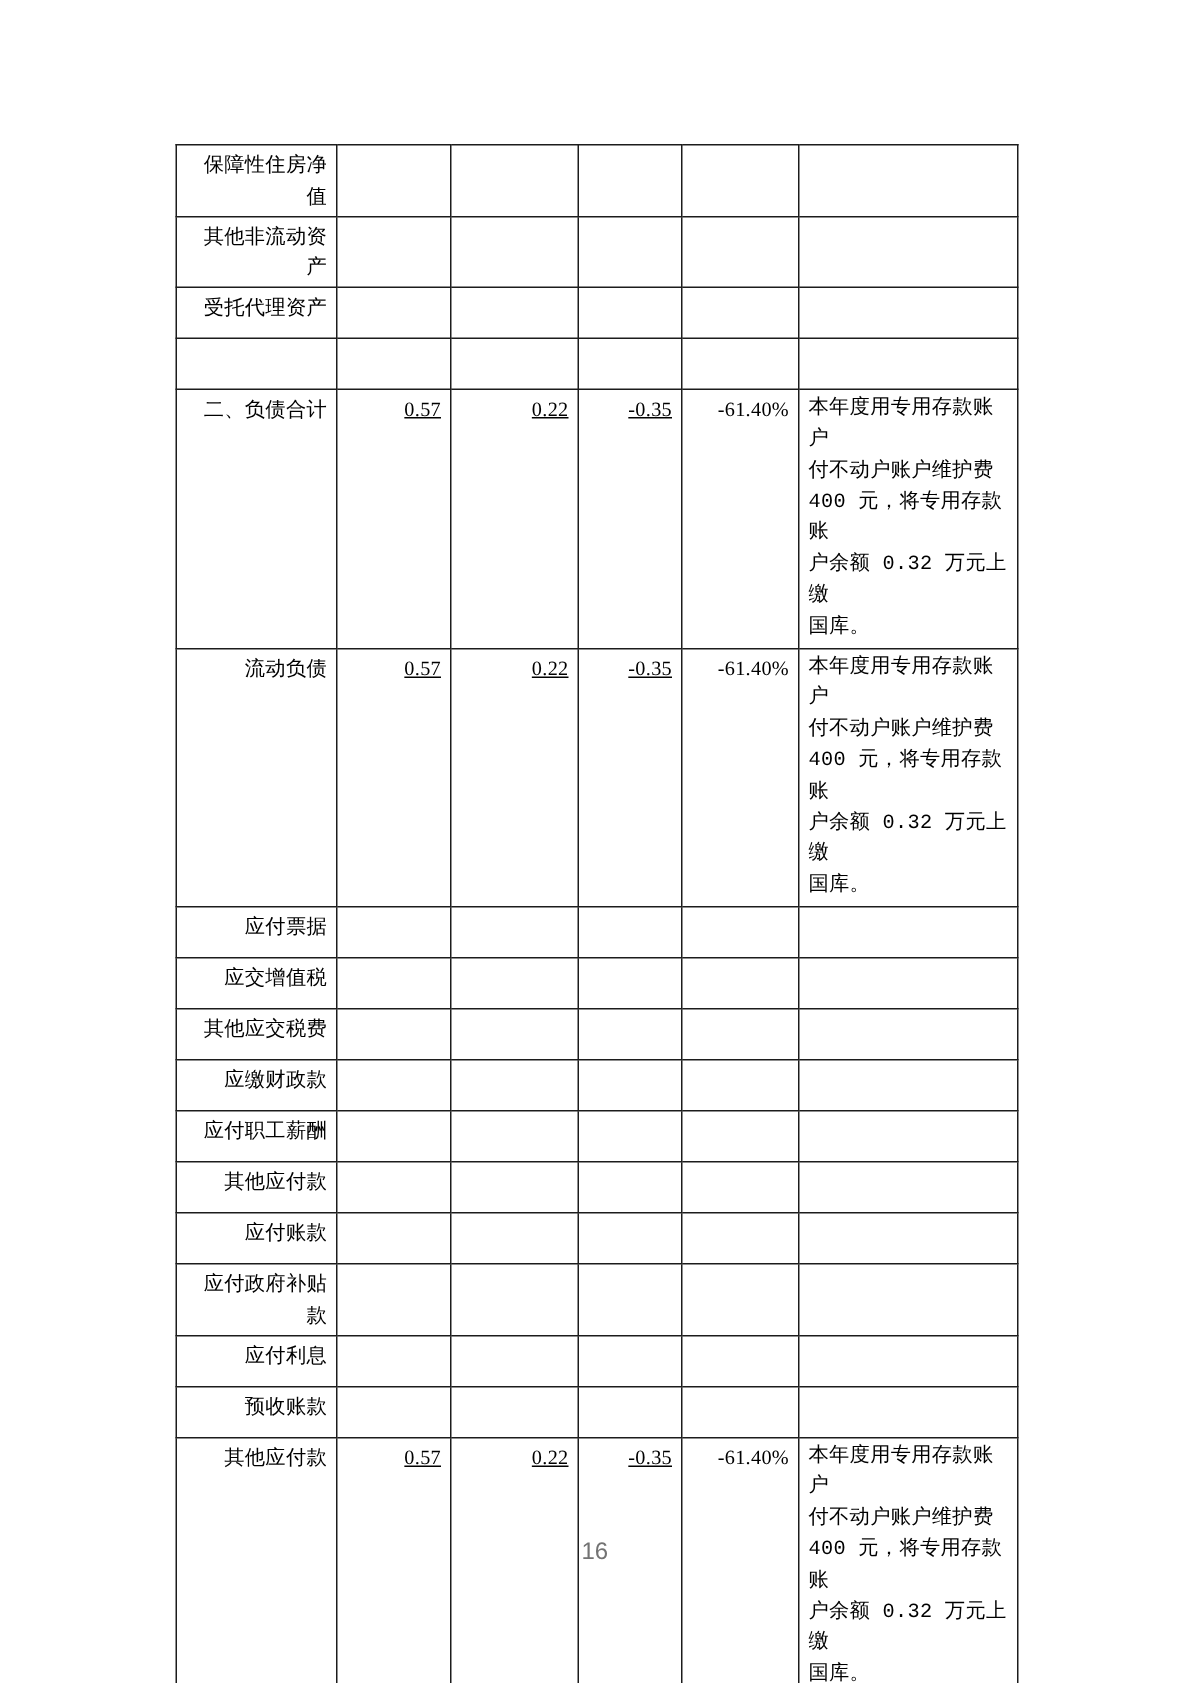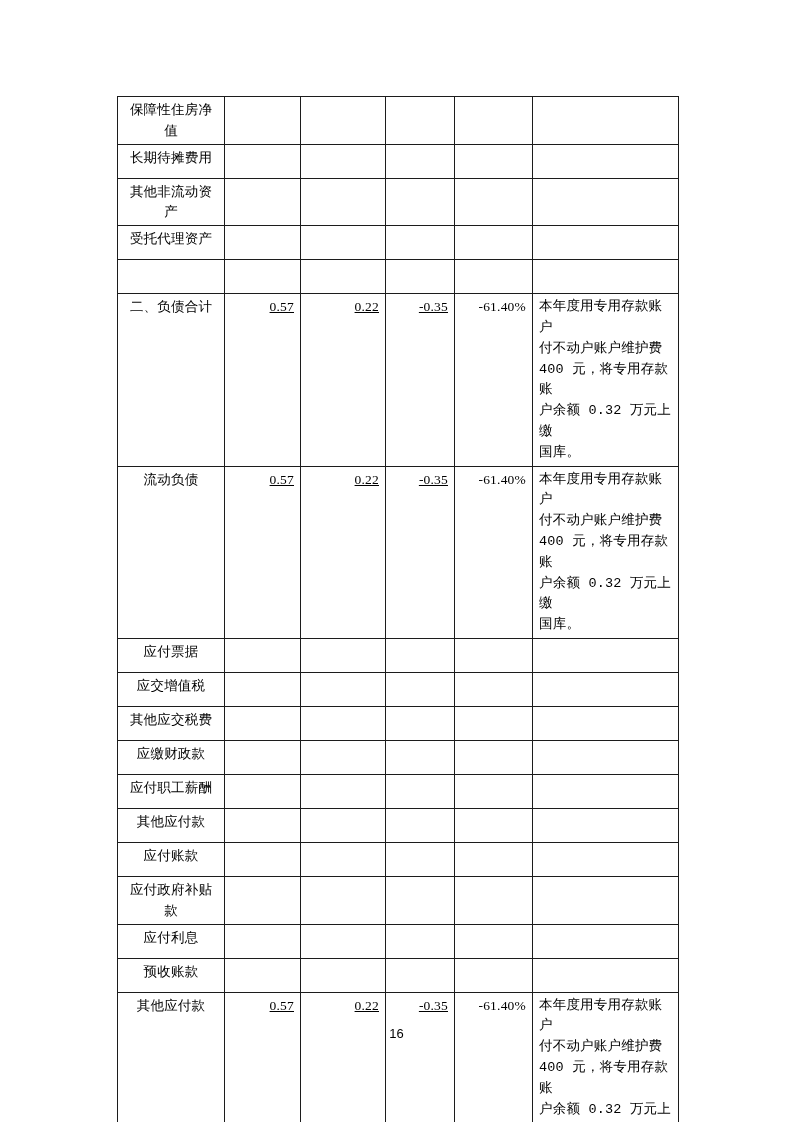--- a/index.html
+++ b/index.html
@@ -29,33 +29,33 @@
   }
   table.fin-table td {
     border: 1px solid #1c1c1c;
     vertical-align: top;
     padding: 3px 6px 2px 6px;
     white-space: pre-line;
     overflow: hidden;
     letter-spacing: 0.2px;
   }
   table.fin-table tr { height: 34px; }
-  td.c1 { text-align: center; margin-top: 21px; }
+  td.c1 { text-align: right; margin-top: 21px; }
   td.c2, td.c3, td.c4 { text-align: right; text-decoration: underline; }
   td.c5 { text-align: right; }
   td.c6 { text-align: left; font-family: Liberation Mono, monospace; }
   .page-number {
     position: absolute;
     top: 1026px;
     left: 0;
     width: 100%;
     text-align: center;
     font-family: "Liberation Sans", "DejaVu Sans", sans-serif;
-    font-size: 13px;
-    color: #000000;
+    font-size: 16px;
+    color: #737373;
   }
 </style>
 </head>
 <body>
 
 <div class="page">
 
   <table class="fin-table">
     <colgroup>
       <col style="width:107px">
@@ -69,28 +69,20 @@
 
         <tr>
           <td class="c1">保障性住房净值</td>
           <td class="c2"></td>
           <td class="c3"></td>
           <td class="c4"></td>
           <td class="c5"></td>
           <td class="c6"></td>
         </tr>
 
-        <tr>
-          <td class="c1">长期待摊费用</td>
-          <td class="c2"></td>
-          <td class="c3"></td>
-          <td class="c4"></td>
-          <td class="c5"></td>
-          <td class="c6"></td>
-        </tr>
 
 
         <tr>
           <td class="c1">其他非流动资产</td>
           <td class="c2"></td>
           <td class="c3"></td>
           <td class="c4"></td>
           <td class="c5"></td>
           <td class="c6"></td>
         </tr>

